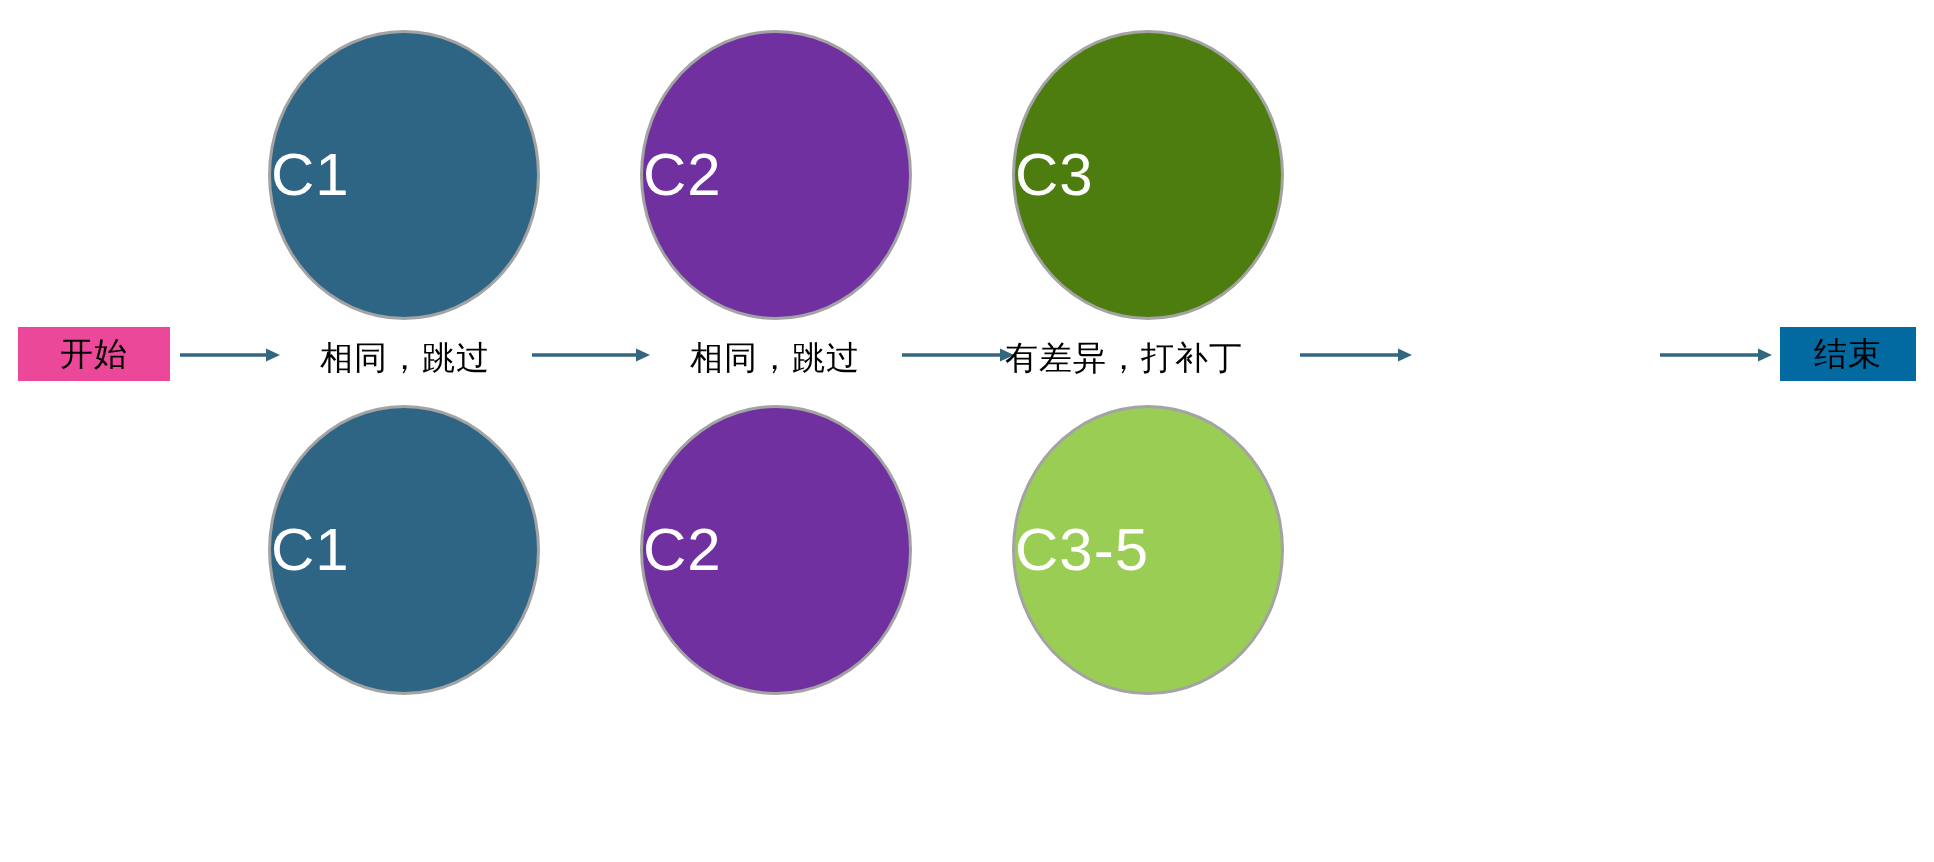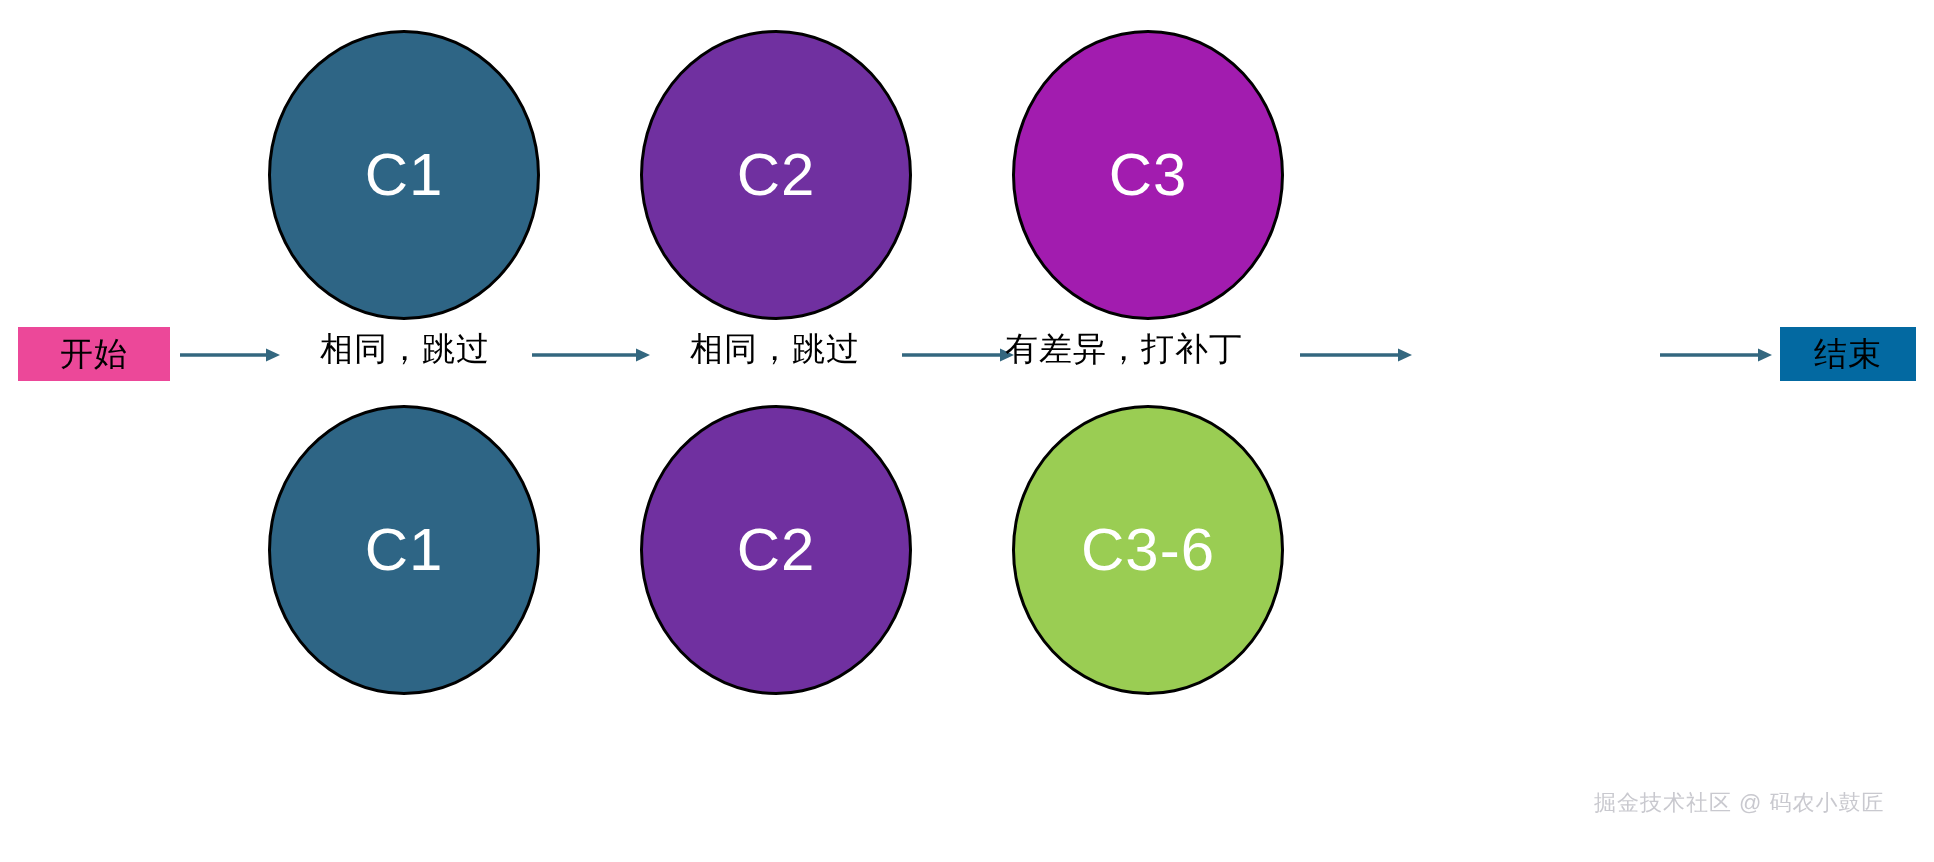--- a/index.html
+++ b/index.html
@@ -21,24 +21,23 @@
     top: 0;
     width: 1934px;
     height: 862px;
   }
 
   
   .node {
     position: absolute;
     box-sizing: border-box;
     border-radius: 50%;
-    border: 3px solid #000000;
+    border: 3px solid #a3a3a3;
     display: flex;
     align-items: center;
-    justify-content: center;
   }
   .node-label {
     color: #ffffff;
     font-size: 60px;
     font-weight: 400;
     line-height: 1;
     letter-spacing: 1px;
     white-space: nowrap;
     font-family: "Liberation Sans", "DejaVu Sans", sans-serif;
   }
@@ -71,21 +70,21 @@
   }
   #term-start { left: 18px;   top: 327px; width: 152px; }
   #term-end   { left: 1780px; top: 327px; width: 136px; }
 
   
   .step-label {
     position: absolute;
     top: 327px;
     height: 54px;
     display: flex;
-    align-items: flex-start;
+    align-items: flex-end;
     justify-content: center;
     color: #000000;
     font-size: 33px;
     font-weight: 400;
     letter-spacing: 1px;
     white-space: nowrap;
     font-family: "Liberation Sans", "DejaVu Sans", sans-serif;
   }
   #step-1 { left: 290px;  width: 230px; }
   #step-2 { left: 660px;  width: 230px; }
@@ -122,21 +121,21 @@
 <div id="canvas">
 
   <div class="node" id="node-c1-top" style="background:#2E6585;">
     <span class="node-label">C1</span>
   </div>
 
   <div class="node" id="node-c2-top" style="background:#7030A0;">
     <span class="node-label">C2</span>
   </div>
 
-  <div class="node" id="node-c3-top" style="background:#a21caf;">
+  <div class="node" id="node-c3-top" style="background:#4d7c0f;">
     <span class="node-label">C3</span>
   </div>
 
   <div class="term-box" id="term-start" style="background:#ec4899;">
     <span class="term-label">开始</span>
   </div>
 
   <svg class="arrow" id="arrow-1" viewBox="0 0 100 20" preserveAspectRatio="none">
     <line x1="0" y1="10" x2="86" y2="10" stroke="#33677F" stroke-width="3.5"></line>
     <polygon points="86,3.5 100,10 86,16.5" fill="#33677F"></polygon>
@@ -180,18 +179,17 @@
 
   <div class="node" id="node-c1-bot" style="background:#2E6585;">
     <span class="node-label">C1</span>
   </div>
 
   <div class="node" id="node-c2-bot" style="background:#7030A0;">
     <span class="node-label">C2</span>
   </div>
 
   <div class="node" id="node-c3-bot" style="background:#9ACD53;">
-    <span class="node-label">C3-6</span>
+    <span class="node-label">C3-5</span>
   </div>
 
-  <div id="watermark">掘金技术社区 @ 码农小鼓匠</div>
 
 </div>
 
 </body></html>

